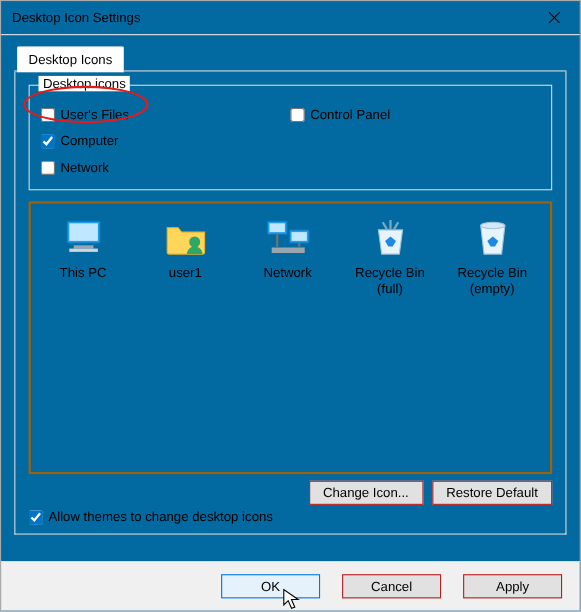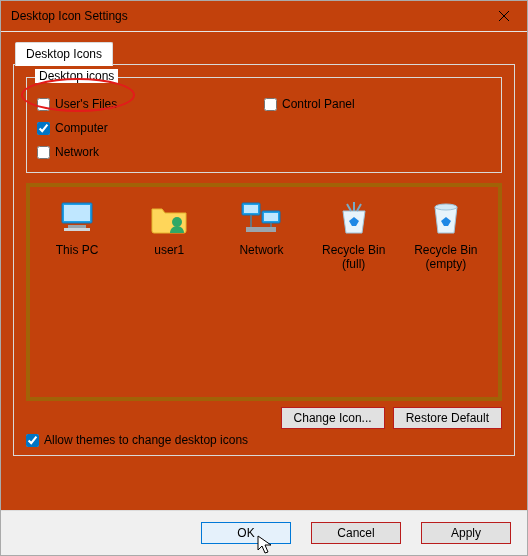--- a/index.html
+++ b/index.html
@@ -1,33 +1,33 @@
 <!DOCTYPE html>
 <html><head>
 <meta charset="utf-8">
 <style>
 html,body{margin:0;padding:0;font-family:"Segoe UI",Tahoma,sans-serif;font-size:12px;color:#000;background:#fff}
-.window{width:528px;height:556px;position:relative;background:#c2410c;border:1px solid #aaa;box-sizing:border-box}
+.window{width:528px;height:556px;position:relative;background:#0369a1;border:1px solid #aaa;box-sizing:border-box}
 .titlebar{height:30px;display:flex;align-items:center;padding:0 0 0 10px;border-bottom:1px solid #e5e5e5}
 .title{flex:1;font-size:12px}
 .close-btn{width:46px;height:30px;display:flex;align-items:center;justify-content:center;cursor:pointer}
 .close-btn svg{width:10px;height:10px;stroke:#000;stroke-width:1}
 .body{padding:10px 12px 12px 12px}
 .tabstrip{height:22px;position:relative;border-bottom:1px solid #d9d9d9;margin-bottom:0}
 .tab{position:absolute;left:2px;top:0;height:22px;line-height:22px;padding:0 10px;border:1px solid #d9d9d9;border-bottom:1px solid #fff;background:#fff;font-size:12px;border-radius:2px 2px 0 0}
 .tabpane{border:1px solid #d9d9d9;border-top:none;padding:12px 12px 8px 12px}
 .group{position:relative;border:1px solid #d9d9d9;padding:14px 10px 8px 10px}
 .group-title{position:absolute;top:-9px;left:8px;background:#fff;padding:0 4px;font-size:12px}
 .checkrow{display:flex}
 .checkcol{flex:1}
 .check{display:flex;align-items:center;height:24px}
 .check input{margin:0 5px 0 0}
 .check label{font-size:12px}
 .highlight-ellipse{position:absolute;border:2px solid #e31b1b;border-radius:50%;pointer-events:none}
-.preview{border:4px solid #a16207;margin-top:10px;padding:10px 6px 4px 1px;height:218px;box-sizing:border-box}
+.preview{border:2px solid #a16207;margin-top:10px;padding:10px 6px 4px 1px;height:248px;box-sizing:border-box}
 .icon-row{display:flex;justify-content:space-around;align-items:flex-start}
 .icon-item{width:86px;text-align:center;font-size:12px}
 .icon-item .icon{width:42px;height:42px;margin:0 auto 4px auto}
 .icon-label{line-height:14px}
 .btn{height:22px;min-width:90px;padding:0 12px;background:#e1e1e1;border:1px solid #b91c1c;font-size:12px;font-family:inherit;cursor:pointer}
 .btn.primary{background:#e5f1fb;border-color:#0078d7}
 .preview-buttons{display:flex;justify-content:flex-end;gap:8px;margin-top:6px}
 .allow-row{display:flex;align-items:flex-end;margin-top:4px}
 .allow-row input{margin:0 5px 0 0}
 .footer{position:absolute;bottom:0;left:0;right:0;height:44px;border-top:1px solid #dcdcdc;display:flex;align-items:center;justify-content:flex-end;padding:0 16px;gap:20px;background:#f0f0f0}

